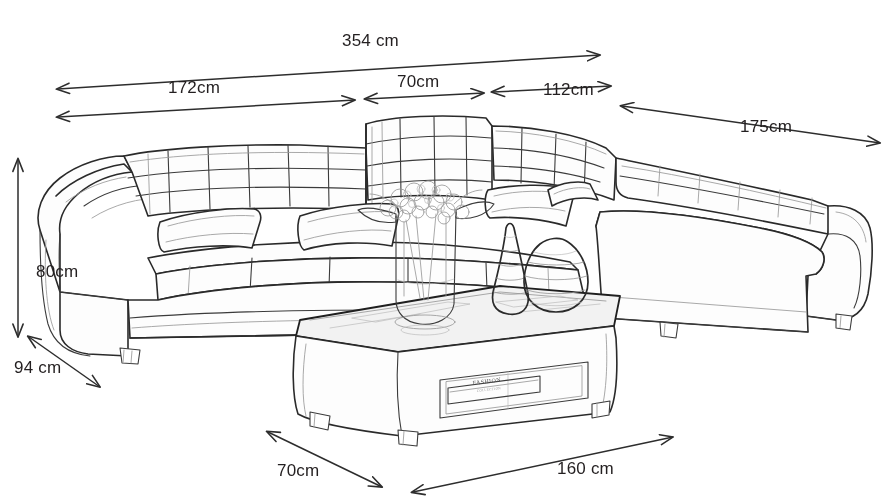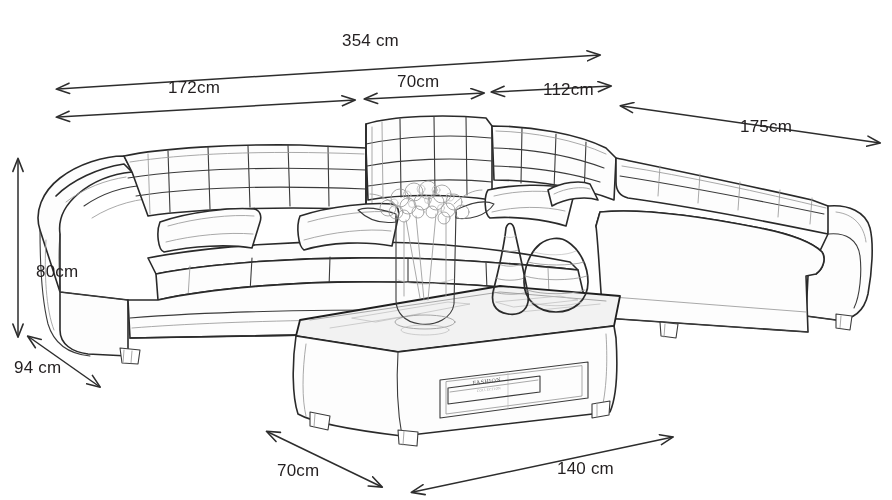--- a/index.html
+++ b/index.html
@@ -436,15 +436,15 @@
   <div class="dim-label" style="left:518px; top:80px;margin-left:25px;">112cm</div>
 
   <div class="dim-label" style="left:740px; top:89px;margin-top:28px;">175cm</div>
 
   <div class="dim-label" style="left:36px; top:262px;">80cm</div>
 
   <div class="dim-label" style="left:14px; top:358px;">94 cm</div>
 
   <div class="dim-label" style="left:277px; top:461px;">70cm</div>
 
-  <div class="dim-label" style="left:557px; top:459px;">140 cm</div>
+  <div class="dim-label" style="left:557px; top:459px;">160 cm</div>
 
 </div>
 
 </body></html>

